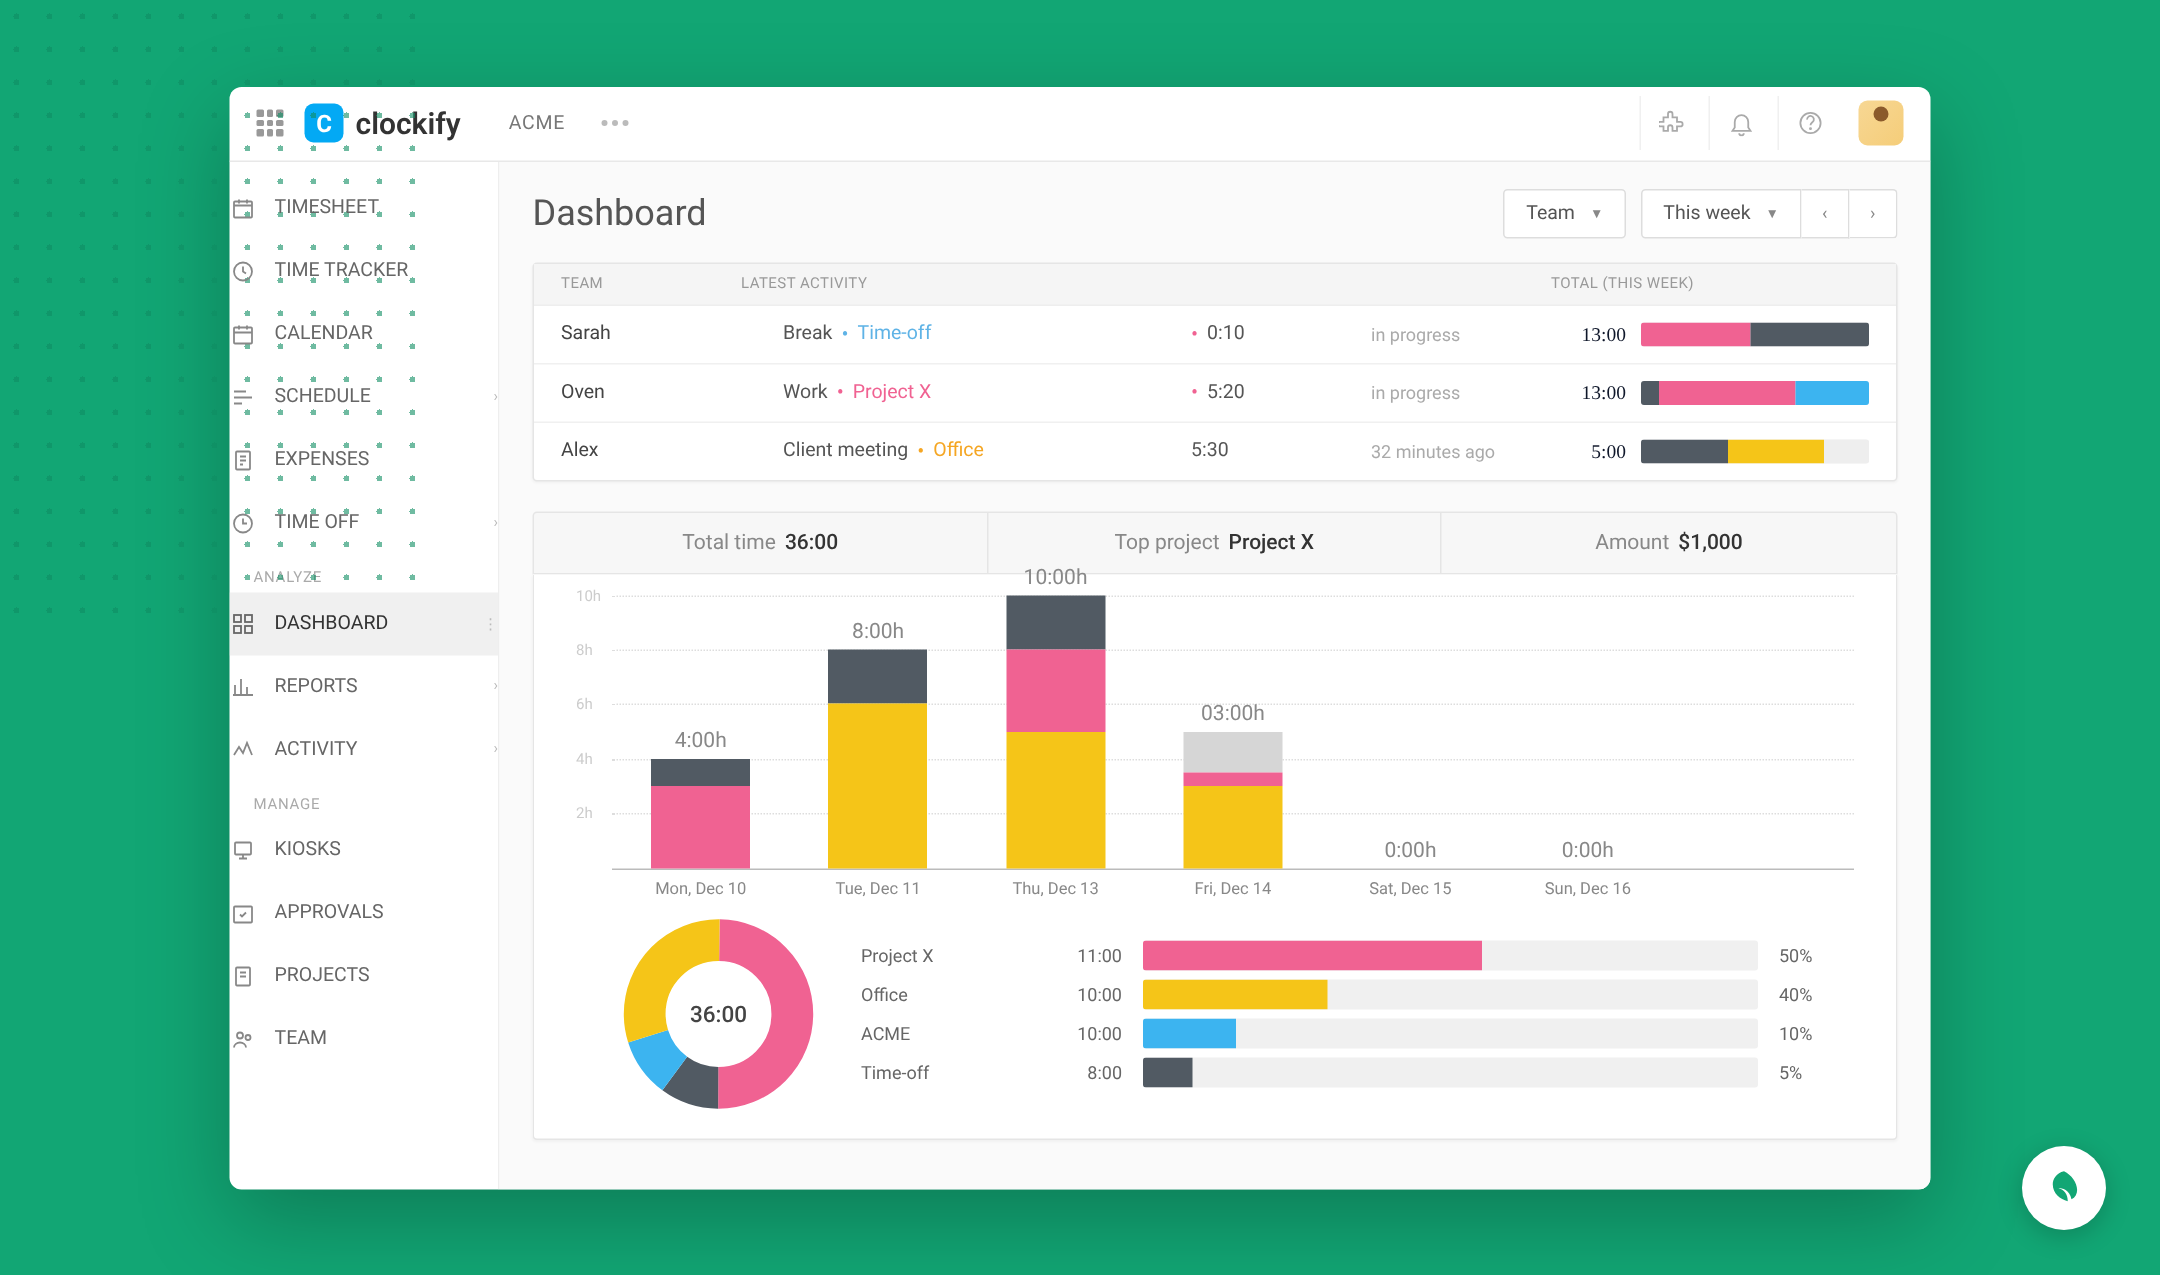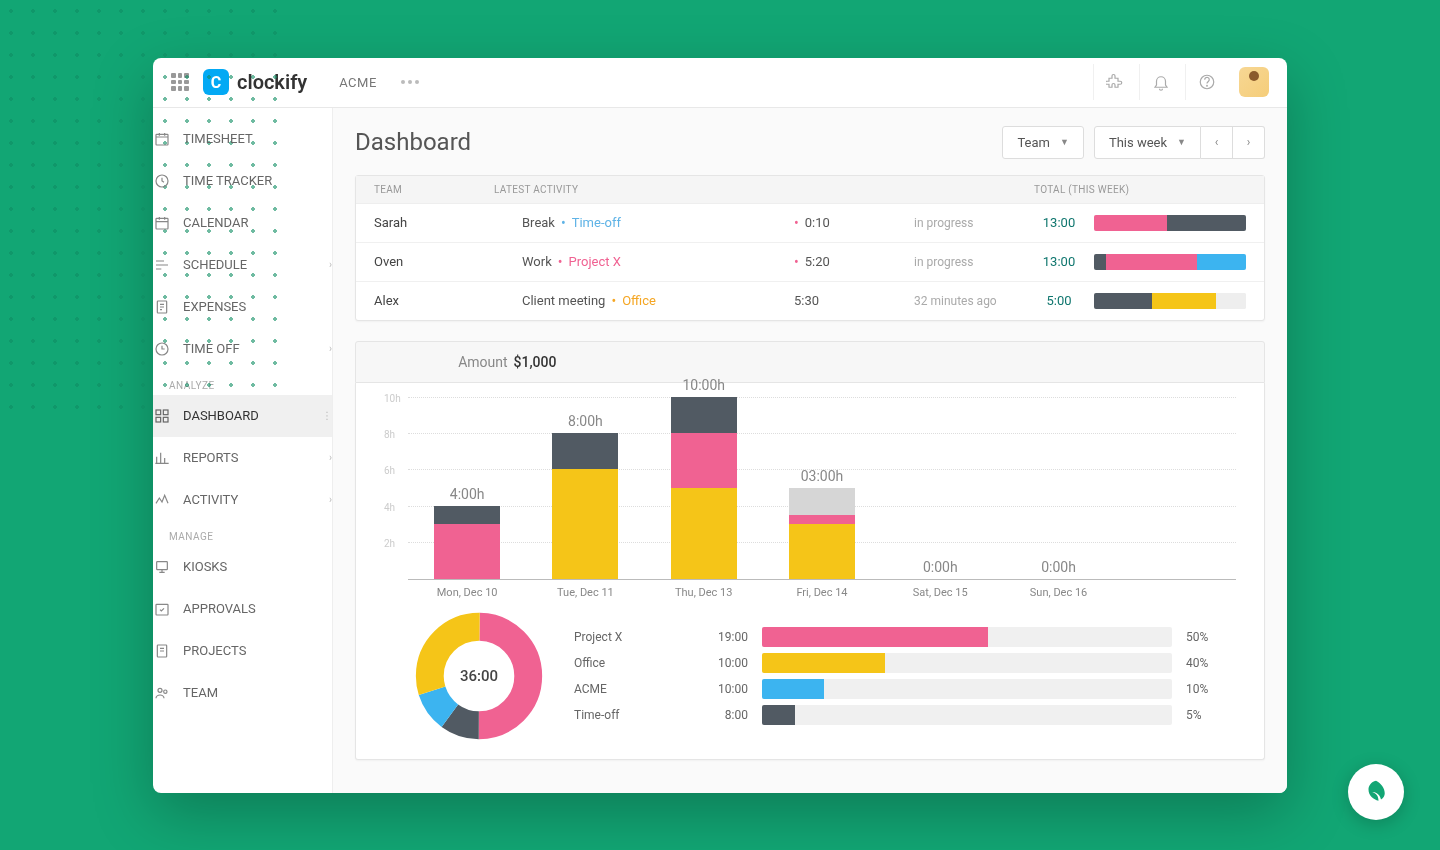--- a/index.html
+++ b/index.html
@@ -47,21 +47,21 @@
 .tt-header { display: grid; grid-template-columns: 120px 300px 120px 120px 60px 1fr; padding: 8px 18px; background: #f5f5f5; font-size: 10px; color: #999; letter-spacing: 0.3px; border-bottom: 1px solid #eee; }
 .tt-row { display: grid; grid-template-columns: 120px 300px 120px 120px 60px 1fr; padding: 11px 18px; align-items: center; border-bottom: 1px solid #f0f0f0; font-size: 13px; }
 .tt-row:last-child { border-bottom: none; }
 .tt-name { color: #444; }
 .tt-activity { display: flex; align-items: center; gap: 6px; flex-wrap: wrap; margin-left: 28px; }
 .tt-activity .lbl { color: #555; }
 .tt-activity .bullet { font-size: 14px; line-height: 1; }
 .tt-dur { display: flex; align-items: center; gap: 6px; color: #555; }
 .tt-dur .bullet { color: #f06292; font-size: 14px; }
 .tt-status { color: #aaa; font-size: 12px; }
-.tt-total { text-align: center; color: #0f766e; padding-right: 10px; }
+.tt-total { text-align: right; color: #0f172a; padding-right: 10px; font-family: Liberation Serif, serif; }
 .tt-bar { height: 16px; background: #f0f0f0; position: relative; border-radius: 2px; overflow: hidden; display: flex; }
 .tt-seg { height: 100%; }
 
 .stats { display: grid; grid-template-columns: 1fr 1fr 1fr; background: #f7f7f7; border: 1px solid #e5e5e5; border-radius: 3px 3px 0 0; }
 .stat { padding: 12px; text-align: center; font-size: 14px; color: #888; border-right: 1px solid #e5e5e5; }
 .stat:last-child { border-right: none; }
 .stat .val { color: #333; font-weight: 500; margin-left: 6px; }
 
 .chart-card { background: #fff; border: 1px solid #e5e5e5; border-top: none; border-radius: 0 0 3px 3px; padding: 14px 28px 18px; box-shadow: 0 1px 2px rgba(0,0,0,0.04); }
 .bar-chart { position: relative; height: 200px; margin-bottom: 6px; }
@@ -348,20 +348,22 @@
     <div class="tt-bar">
                 <div class="tt-seg" style="background:#515a63;width:38%"></div>
                 <div class="tt-seg" style="background:#f5c518;width:42%"></div>
                 <div class="tt-seg" style="background:#eee;width:20%"></div>
               </div>
             </div>
           </div>
       </div>
 
       <div class="stats">
+        <div class="stat"><span>Total time</span><span class="val">36:00</span></div>
+        <div class="stat"><span>Top project</span><span class="val">Project X</span></div>
         <div class="stat"><span>Amount</span><span class="val">$1,000</span></div>
       </div>
 
       <div class="chart-card">
         <div class="bar-chart">
           <div class="bc-grid" id="bc-grid">
               <div class="bc-line" style="top: 145.6px;">
                 <span class="bc-ylabel">2h</span>
               </div>
               <div class="bc-line" style="top: 109.2px;">
@@ -432,21 +434,21 @@
               <circle cx="21" cy="21" r="15.9" fill="none" stroke="#f06292" stroke-width="9" stroke-dasharray="50 50" stroke-dashoffset="25"></circle>
               <circle cx="21" cy="21" r="15.9" fill="none" stroke="#515a63" stroke-width="9" stroke-dasharray="10 90" stroke-dashoffset="75"></circle>
               <circle cx="21" cy="21" r="15.9" fill="none" stroke="#3cb4f0" stroke-width="9" stroke-dasharray="10 90" stroke-dashoffset="65"></circle>
               <circle cx="21" cy="21" r="15.9" fill="none" stroke="#f5c518" stroke-width="9" stroke-dasharray="30 70" stroke-dashoffset="55"></circle>
             </svg>
             <div class="donut-center">36:00</div>
           </div>
           <div class="proj-list" id="proj-list">
               <div class="proj-row">
                 <div>Project X</div>
-    <div class="proj-time">19:00</div>
+    <div class="proj-time">11:00</div>
     <div class="proj-bar">
                   <div class="proj-fill" style="width:55%;background:#f06292"></div>
                 </div>
     <div>50%</div>
               </div>
               <div class="proj-row">
                 <div>Office</div>
     <div class="proj-time">10:00</div>
     <div class="proj-bar">
                   <div class="proj-fill" style="width:30%;background:#f5c518"></div>

